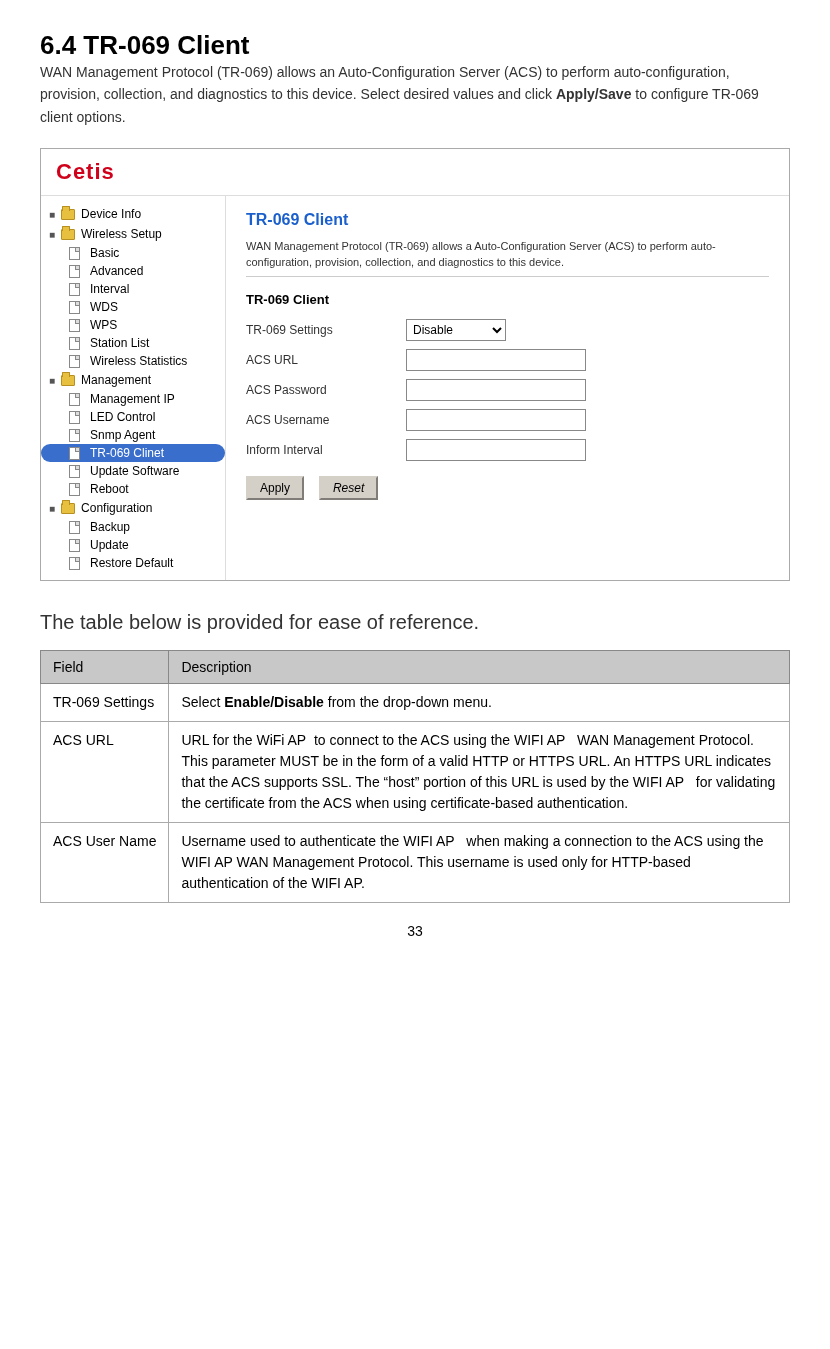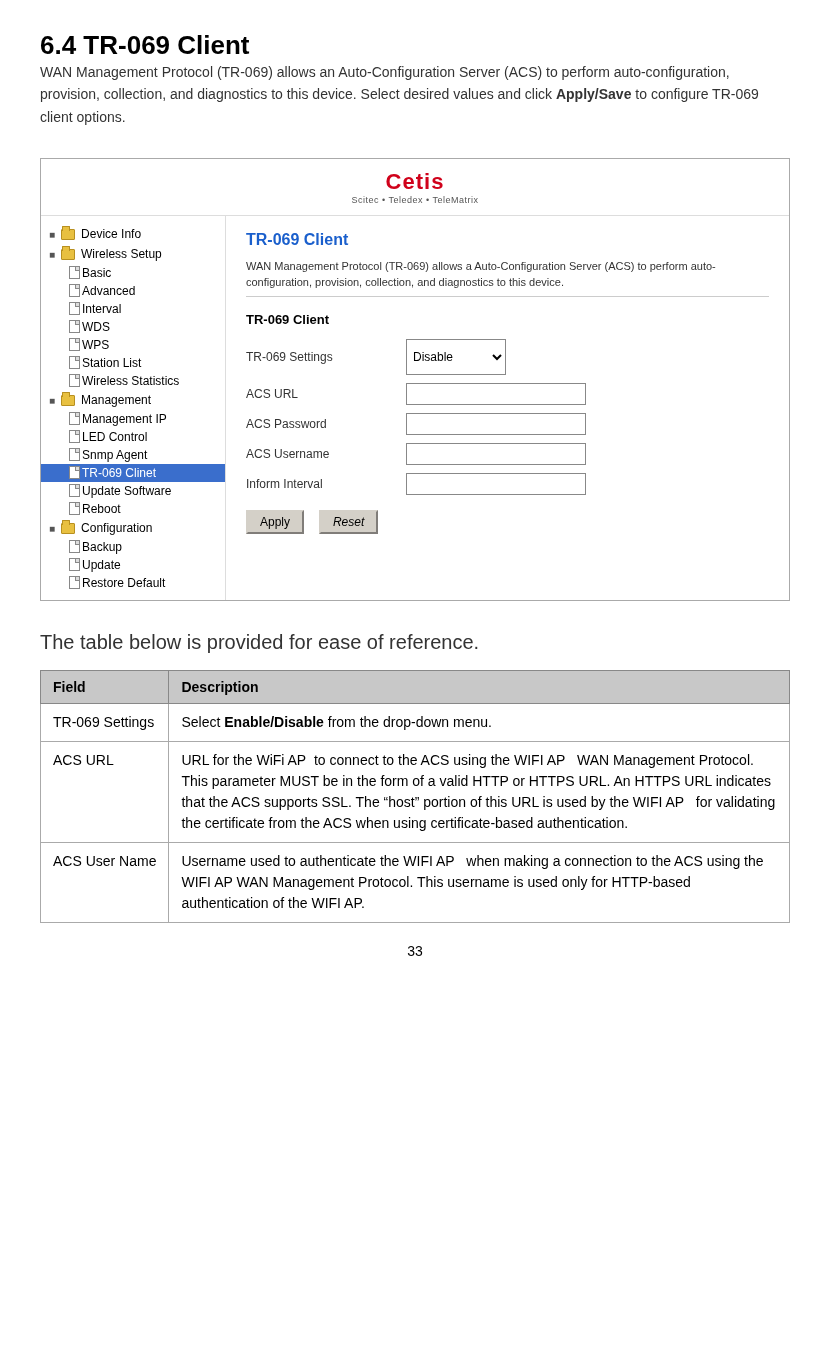--- a/index.html
+++ b/index.html
@@ -14,39 +14,38 @@
 
     h1 {
       font-size: 26px;
       font-weight: bold;
       color: #000;
     }
 
     .intro-text {
       font-size: 14px;
       line-height: 1.6;
-      margin-bottom: 30px;
+      margin-bottom: 20px;
       color: #333;
     }
 
     .intro-text strong { font-weight: bold; }
 
     
     .screenshot-box {
       border: 1px solid #aaa;
       margin-bottom: 30px;
       background: #fff;
     }
 
     
     .logo-area {
       padding: 10px 15px;
       border-bottom: 1px solid #ddd;
       background: #fff;
-      text-align: center;
     }
 
     .logo-text {
       font-size: 22px;
       font-weight: bold;
       color: #d0021b;
       letter-spacing: 1px;
     }
 
     .logo-sub {
@@ -68,26 +67,28 @@
       border-right: 1px solid #ddd;
       padding: 8px 0;
       font-size: 12px;
     }
 
     .sidebar-item {
       padding: 2px 8px 2px 16px;
       cursor: pointer;
       color: #000;
       display: flex;
-      gap: 0;
+      align-items: center;
+      gap: 8px;
     }
 
     .sidebar-item.active {
       background: #3a6ecc;
       color: #fff;
+      border-radius: 9px;
     }
 
     .sidebar-item.indent1 { padding-left: 28px; }
 
     .sidebar-group-header {
       padding: 3px 8px 3px 8px;
       font-weight: normal;
       display: flex;
       align-items: center;
       gap: 4px;
@@ -193,21 +194,21 @@
     .form-input {
       width: 180px;
       height: 22px;
       border: 1px solid #888;
       font-size: 12px;
       padding: 2px 4px;
     }
 
     .form-select {
       width: 100px;
-      height: 36px;
+      height: 22px;
       border: 1px solid #888;
       font-size: 12px;
       padding: 2px 2px;
       background: #fff;
     }
 
     .btn-apply {
       background: #d4d0c8;
       border: 2px outset #d4d0c8;
       padding: 3px 12px;
@@ -241,21 +242,21 @@
       width: 100%;
       border-collapse: collapse;
       font-size: 14px;
     }
 
     .ref-table th {
       background: #c8c8c8;
       border: 1px solid #888;
       padding: 8px 12px;
       text-align: left;
-      font-weight: bold;
+      font-weight: normal;
     }
 
     .ref-table td {
       border: 1px solid #aaa;
       padding: 8px 12px;
       vertical-align: top;
       line-height: 1.5;
     }
 
     .ref-table td:first-child {
@@ -278,21 +279,20 @@
 <h1>6.4 TR-069 Client</h1>
 
 <p class="intro-text">
   <span>WAN Management Protocol (TR-069) allows an Auto-Configuration Server (ACS) to perform auto-configuration, provision, collection, and diagnostics to this device.  Select desired values and click </span><strong>Apply/Save</strong><span> to configure TR-069 client options.</span>
 </p>
 
 <div class="screenshot-box">
 
   <div class="logo-area">
     <div class="logo-text">Cetis</div>
-    <div class="logo-sub">Scitec • Teledex • TeleMatrix</div>
   </div>
 
   <div class="screenshot-inner">
 
     <div class="sidebar">
 
       <div class="sidebar-group-header">
         <span class="collapse-icon">■</span>
         <span class="folder-icon"></span>
         <span>Device Info</span>

